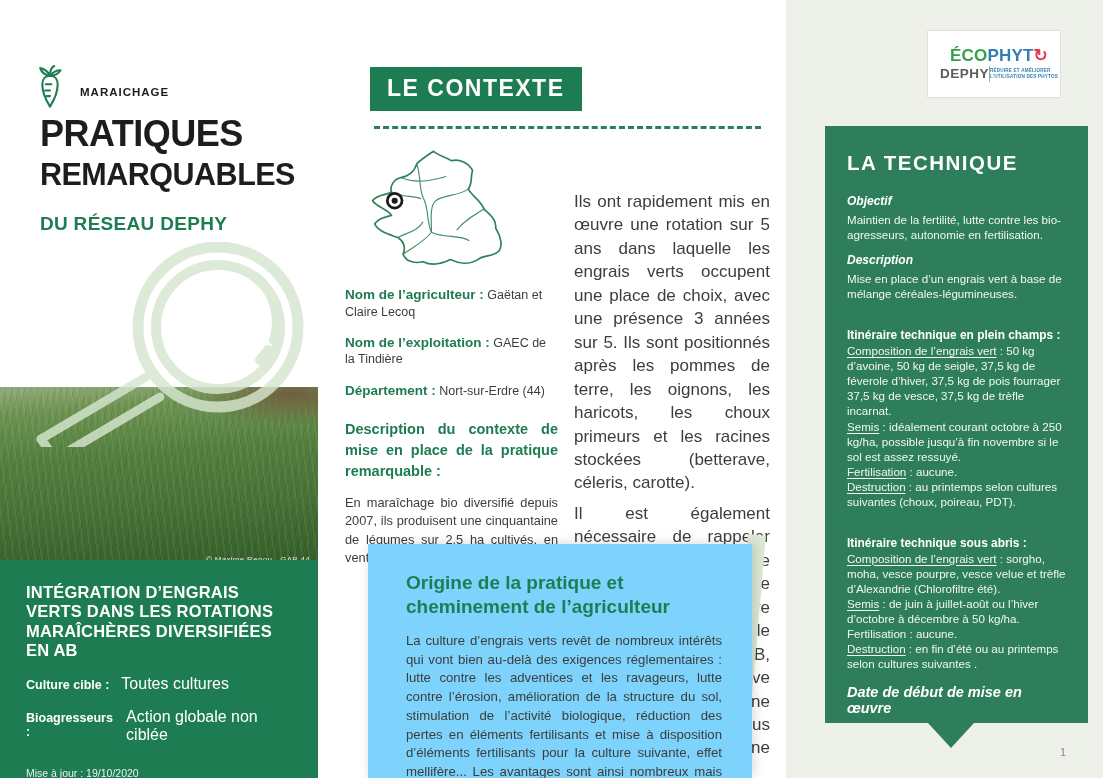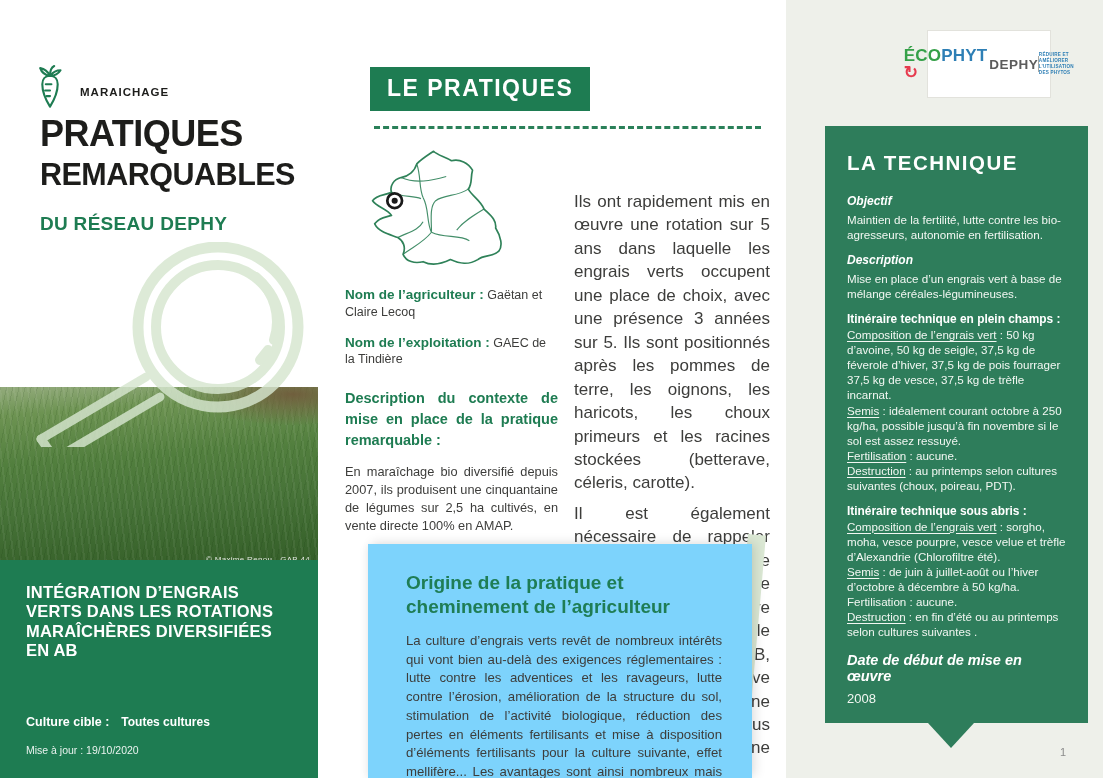--- a/index.html
+++ b/index.html
@@ -22,22 +22,22 @@
       repeating-linear-gradient(83deg, rgba(255,255,255,0.06) 0 2px, rgba(0,0,0,0) 2px 7px),
       repeating-linear-gradient(-78deg, rgba(10,40,5,0.10) 0 1px, rgba(0,0,0,0) 1px 6px),
       linear-gradient(176deg,#93ab7c 0%,#6d9352 14%,#527f3e 38%,#477338 62%,#3a652d 85%,#335c28 100%);}
   .photo-credit{position:absolute;right:8px;bottom:6px;font-size:8px;color:rgba(255,255,255,0.85);
                 letter-spacing:0.3px;}
   .practice-box{position:absolute;left:0;top:560px;width:318px;height:268px;background:#1e7c52;
                 box-sizing:border-box;padding:23px 26px;z-index:2;color:#fff;}
   .practice-title{font-size:16.5px;font-weight:800;line-height:1.17;letter-spacing:0.2px;}
   .practice-row{margin-top:15px;font-size:12.5px;display:flex;gap:12px;align-items:baseline;}
   .practice-row .lab{font-weight:700;}
-  .practice-row .val{font-weight:700;font-size:12px;margin-top:40px;}
-  .practice-updated{margin-top:15px;font-size:10.5px;opacity:0.9;}
+  .practice-row .val{font-weight:400;font-size:16px;}
+  .practice-updated{margin-top:23px;font-size:10.5px;opacity:0.9;}
 
   
   .ctx-banner{position:absolute;left:370px;top:67px;background:#1e7c52;color:#fff;
               font-size:23px;font-weight:800;letter-spacing:1.5px;padding:8px 17px 9px 17px;z-index:2;}
   .dashes{position:absolute;left:374px;top:126px;width:387px;border-top:3px dashed #2a8059;}
   .map{position:absolute;left:366px;top:146px;width:152px;height:142px;}
   .fields{position:absolute;left:345px;top:286px;width:213px;}
   .field{margin-bottom:14px;font-size:12.5px;line-height:1.3;}
   .f-label{color:#1e7c52;font-weight:700;font-size:13.5px;}
   .f-value{color:#3d3d3b;}
@@ -51,36 +51,36 @@
          transform:rotate(5deg);transform-origin:top left;z-index:1;}
   .origine-card{position:absolute;left:368px;top:544px;width:384px;height:234px;background:#7dd3fc;
                 z-index:2;box-sizing:border-box;padding:27px 30px 0 38px;
                 box-shadow:4px -2px 10px rgba(0,0,0,0.10), -2px 2px 8px rgba(0,0,0,0.06);}
   .origine-head{color:#1f7d55;font-weight:800;font-size:19px;line-height:1.26;margin:0;}
   .origine-text{margin:13px 0 0 0;font-size:13.2px;line-height:1.42;text-align:justify;}
 
   
   .right-bg{position:absolute;left:786px;top:0;width:317px;height:778px;background:#eef0ea;}
   .logo-card{position:absolute;left:927px;top:30px;width:122px;height:66px;background:#fff;
-             border:1px solid #e2e2dc;display:flex;flex-direction:row;align-items:center;
-             justify-content:center;z-index:2;gap:2px;}
+             border:1px solid #e2e2dc;display:flex;flex-direction:column;align-items:center;
+             justify-content:center;z-index:2;gap:2px;padding-left:10px;}
   .logo-r1{font-size:17px;font-weight:800;letter-spacing:0.2px;line-height:1;}
   .logo-eco{color:#35a048;}
   .logo-phyt{color:#2e7fb5;}
   .logo-arrow{color:#e63a4e;display:inline-block;font-weight:700;}
   .logo-r2{display:flex;align-items:center;gap:0;}
   .logo-dephy{font-size:13.5px;font-weight:700;color:#5c5c5c;letter-spacing:0.5px;}
   .logo-div{width:1px;height:16px;background:#a9a9a4;}
   .logo-tag{font-size:4.6px;color:#2e7fb5;font-weight:700;line-height:1.3;letter-spacing:0.2px;}
   .tech-box{position:absolute;left:825px;top:126px;width:263px;height:597px;background:#2e7d5b;
             box-sizing:border-box;padding:25px 22px 0 22px;color:#f2f7f2;z-index:1;overflow:hidden;}
   .tech-title{color:#fff;font-size:20.5px;font-weight:800;letter-spacing:1.5px;margin-bottom:19px;}
   .tech-label{font-size:12px;font-weight:700;font-style:italic;color:#fff;margin:10px 0 4px 0;}
   .tech-text{margin:0;font-size:11.6px;line-height:1.32;}
-  .tech-subhead{font-size:11.9px;font-weight:700;color:#fff;margin:11px 0 1px 0;}
+  .tech-subhead{font-size:11.9px;font-weight:700;color:#fff;margin:27px 0 1px 0;}
   .tech-list{font-size:11.6px;line-height:1.3;}
   .u{text-decoration:underline;text-underline-offset:2px;}
   .tech-date-label{font-size:14.5px;font-weight:700;font-style:italic;color:#fff;margin-top:13px;}
   .tech-date-value{font-size:13px;margin-top:7px;}
   .tech-tail{position:absolute;left:928px;top:723px;width:0;height:0;z-index:1;
              border-left:23px solid transparent;border-right:23px solid transparent;
              border-top:25px solid #2e7d5b;}
   .page-num{position:absolute;right:37px;bottom:20px;font-size:11px;color:#8b8b8b;}
 </style>
 </head>
@@ -122,24 +122,28 @@
       <path d="M33 197 L 47 217" stroke-width="9"></path>
     </g>
   </svg>
 
   <div class="practice-box">
     <div class="practice-title">INTÉGRATION D’ENGRAIS VERTS DANS LES ROTATIONS MARAÎCHÈRES DIVERSIFIÉES EN AB</div>
     <div class="practice-row">
       <span class="lab">Culture cible :</span>
       <span class="val">Toutes cultures</span>
     </div>
+    <div class="practice-row">
+      <span class="lab">Bioagresseurs :</span>
+      <span class="val">Action globale non ciblée</span>
+    </div>
     <div class="practice-updated">Mise à jour : 19/10/2020</div>
   </div>
 
-  <div class="ctx-banner">LE PRATIQUES</div>
+  <div class="ctx-banner">LE CONTEXTE</div>
   <div class="dashes"></div>
 
   <svg class="map" viewBox="0 0 140 135">
     <g fill="#ffffff" stroke="#2f8259" stroke-width="1.6" stroke-linejoin="round">
       <path d="M62 5 C66 9 73 10 79 14 C87 12 95 16 99 23 C97 30 99 36 95 41 C99 48 107 52 110 60 C116 66 122 70 121 78 C126 86 128 95 124 100 C118 106 110 103 104 108 C96 113 86 112 78 108 C70 112 60 114 52 110 C44 112 36 110 33 103 C36 96 33 90 28 87 C20 84 10 82 6 74 C10 68 16 68 22 66 C18 60 8 58 4 52 C8 46 16 47 22 44 C20 38 24 32 31 30 C38 29 44 24 46 17 C51 12 56 9 62 5 Z"></path>
     </g>
     <g fill="none" stroke="#2f8259" stroke-width="1.1" opacity="0.9">
       <path d="M31 30 C45 36 60 33 74 29"></path>
       <path d="M46 17 C50 28 48 40 52 49"></path>
       <path d="M22 44 C32 49 42 47 50 50"></path>
@@ -157,20 +161,24 @@
   </svg>
 
   <div class="fields">
     <div class="field">
       <span class="f-label">Nom de l’agriculteur :</span>
       <span class="f-value">Gaëtan et Claire Lecoq</span>
     </div>
     <div class="field">
       <span class="f-label">Nom de l’exploitation :</span>
       <span class="f-value">GAEC de la Tindière</span>
+    </div>
+    <div class="field">
+      <span class="f-label">Département :</span>
+      <span class="f-value">Nort-sur-Erdre (44)</span>
     </div>
     <div class="desc-head">Description du contexte de mise en place de la pratique remarquable :</div>
     <p class="desc-text">En maraîchage bio diversifié depuis 2007, ils produisent une cinquantaine de légumes sur 2,5 ha cultivés, en vente directe 100% en AMAP.</p>
   </div>
 
   <div class="ctx-right">
     <p>Ils ont rapidement mis en œuvre une rotation sur 5 ans dans laquelle les engrais verts occupent une place de choix, avec une présence 3 années sur 5. Ils sont positionnés après les pommes de terre, les oignons, les haricots, les choux primeurs et les racines stockées (betterave, céleris, carotte).</p>
     <p>Il est également nécessaire de rappeler que la mise en place d’engrais verts est une exigence réglementaire imposée à la fois par le cahier des charges AB, mais aussi par la directive nitrate qui impose de ne pas laisser de sols nus l’hiver en zone vulnérable.</p>
   </div>
 

